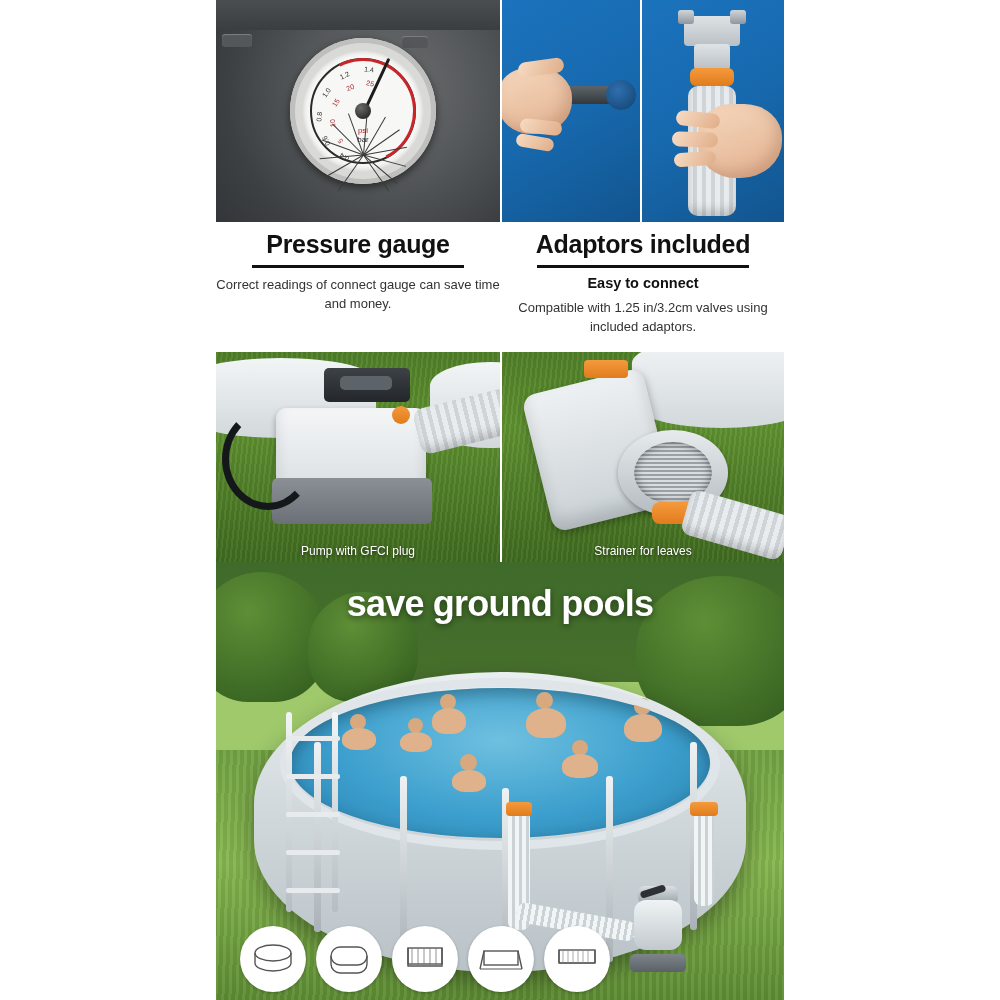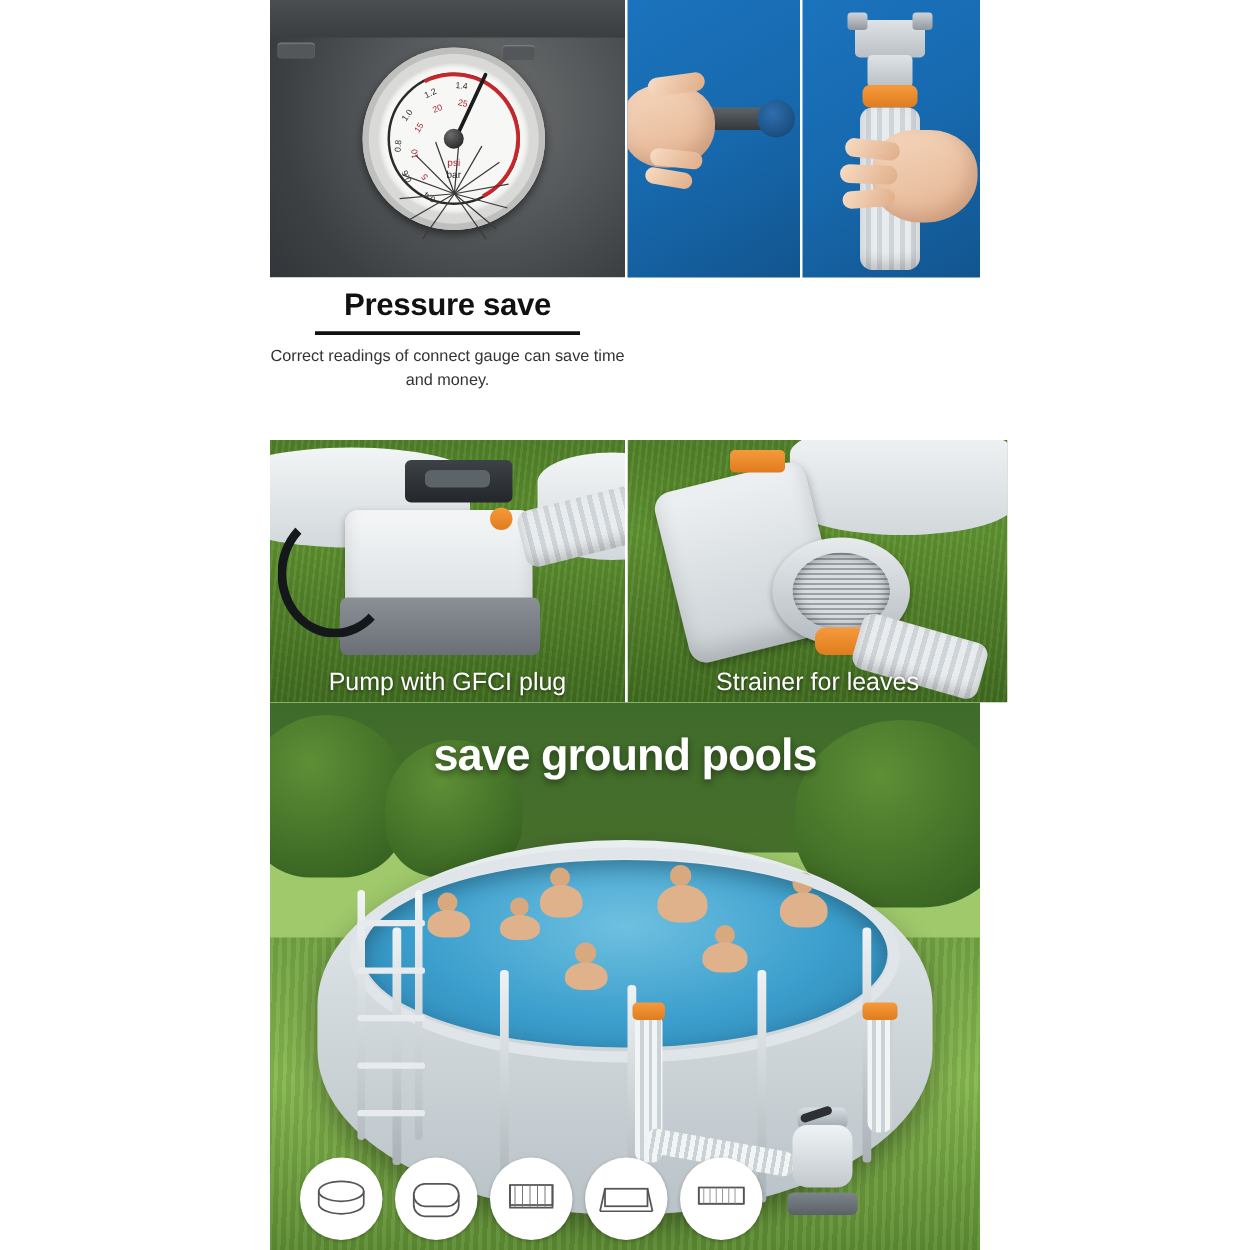--- a/index.html
+++ b/index.html
@@ -195,35 +195,35 @@
     line-height: 19px;
     color: #333;
     margin-top: 7px;
   }
 
   
   .tile-pump {
     left: 216px; top: 352px; width: 284px; height: 210px;
   }
   .tile-strainer {
-    left: 502px; top: 352px; width: 304px; height: 210px;
+    left: 502px; top: 352px; width: 282px; height: 210px;
   }
   .grass {
     position: absolute;
     left: 0; right: 0; bottom: 0; top: 0;
     background:
       repeating-linear-gradient(96deg, rgba(255,255,255,.05) 0 2px, rgba(0,0,0,.05) 2px 5px),
       linear-gradient(#4f7f27 0%, #5f9130 35%, #3f6a1f 100%);
   }
   .photo-label {
     position: absolute;
     left: 0; right: 0; bottom: 4px;
     text-align: center;
     color: #ffffff;
-    font-size: 20px;
+    font-size: 12px;
     text-shadow: 0 1px 3px rgba(0,0,0,.6);
   }
   .pump-housing {
     position: absolute;
     background: linear-gradient(#f4f6f7, #d7dcdf);
     border-radius: 10px;
     box-shadow: inset 0 -8px 14px rgba(0,0,0,.12), 0 3px 6px rgba(0,0,0,.3);
   }
   .pump-base {
     position: absolute;
@@ -482,25 +482,31 @@
     <div class="valve-grey" style="left:52px; top:44px; width:36px; height:26px;"></div>
     <div class="valve-orange" style="left:48px; top:68px; width:44px; height:18px; border-radius:6px;"></div>
     <div class="hose-grey" style="left:46px; top:86px; width:48px; height:130px;"></div>
     <div class="hand" style="left:56px; top:104px; width:84px; height:74px;"></div>
     <div class="finger" style="left:34px; top:112px; width:44px; height:15px; transform:rotate(6deg);"></div>
     <div class="finger" style="left:30px; top:132px; width:46px; height:15px; transform:rotate(2deg);"></div>
     <div class="finger" style="left:32px; top:152px; width:42px; height:14px; transform:rotate(-4deg);"></div>
   </div>
 
   <div class="panel caption-left">
-    <div class="cap-title">Pressure save</div>
+    <div class="cap-title">Pressure gauge</div>
     <div class="cap-rule"></div>
     <div class="cap-body">Correct readings of connect gauge can save time and money.</div>
   </div>
 
+  <div class="panel caption-right">
+    <div class="cap-title">Adaptors included</div>
+    <div class="cap-rule"></div>
+    <div class="cap-sub">Easy to connect</div>
+    <div class="cap-body">Compatible with 1.25 in/3.2cm valves using included adaptors.</div>
+  </div>
 
   <div class="panel tile-pump">
     <div class="grass"></div>
     <div class="tank-top" style="left:-30px; top:6px; width:190px; height:80px;"></div>
     <div class="tank-top" style="left:214px; top:10px; width:120px; height:86px;"></div>
     <div class="pump-housing" style="left:60px; top:56px; width:150px; height:96px;"></div>
     <div class="pump-switch" style="left:108px; top:16px; width:86px; height:34px;"></div>
     <div class="pump-switch" style="left:124px; top:24px; width:52px; height:14px; background:#5d6469;"></div>
     <div class="valve-orange" style="left:176px; top:54px; width:18px; height:18px; border-radius:50%;"></div>
     <div class="pump-base" style="left:56px; top:126px; width:160px; height:46px;"></div>

